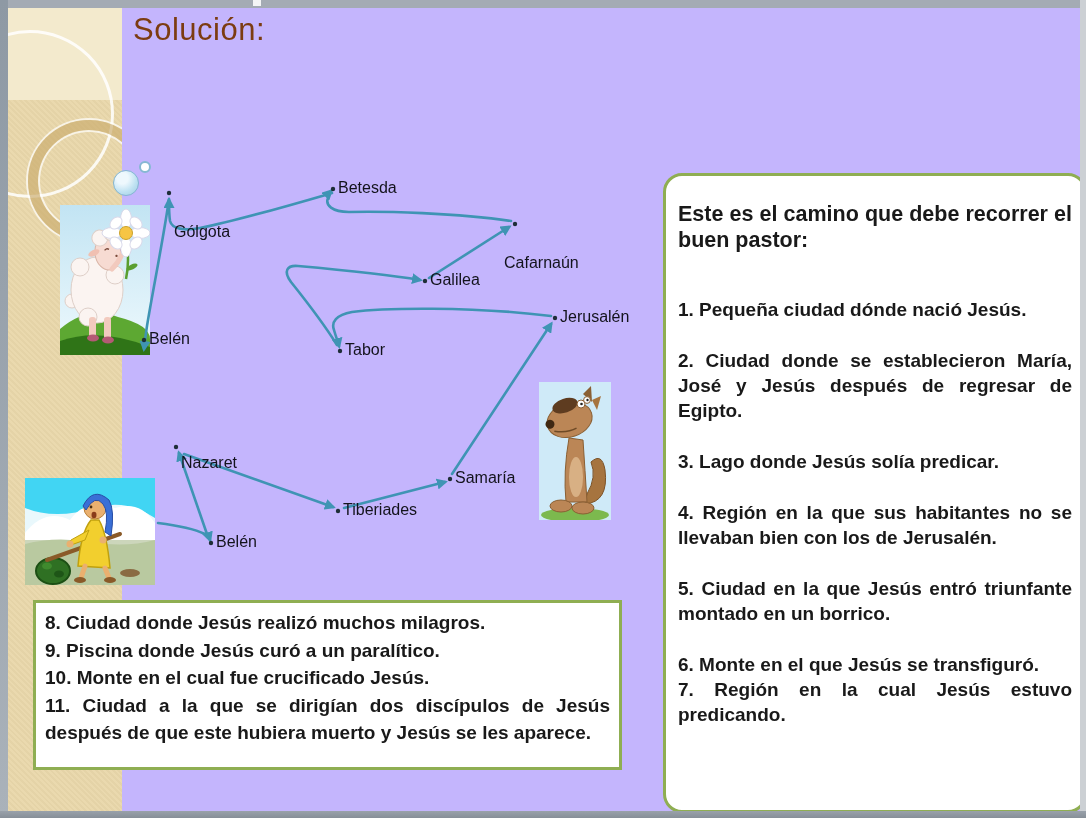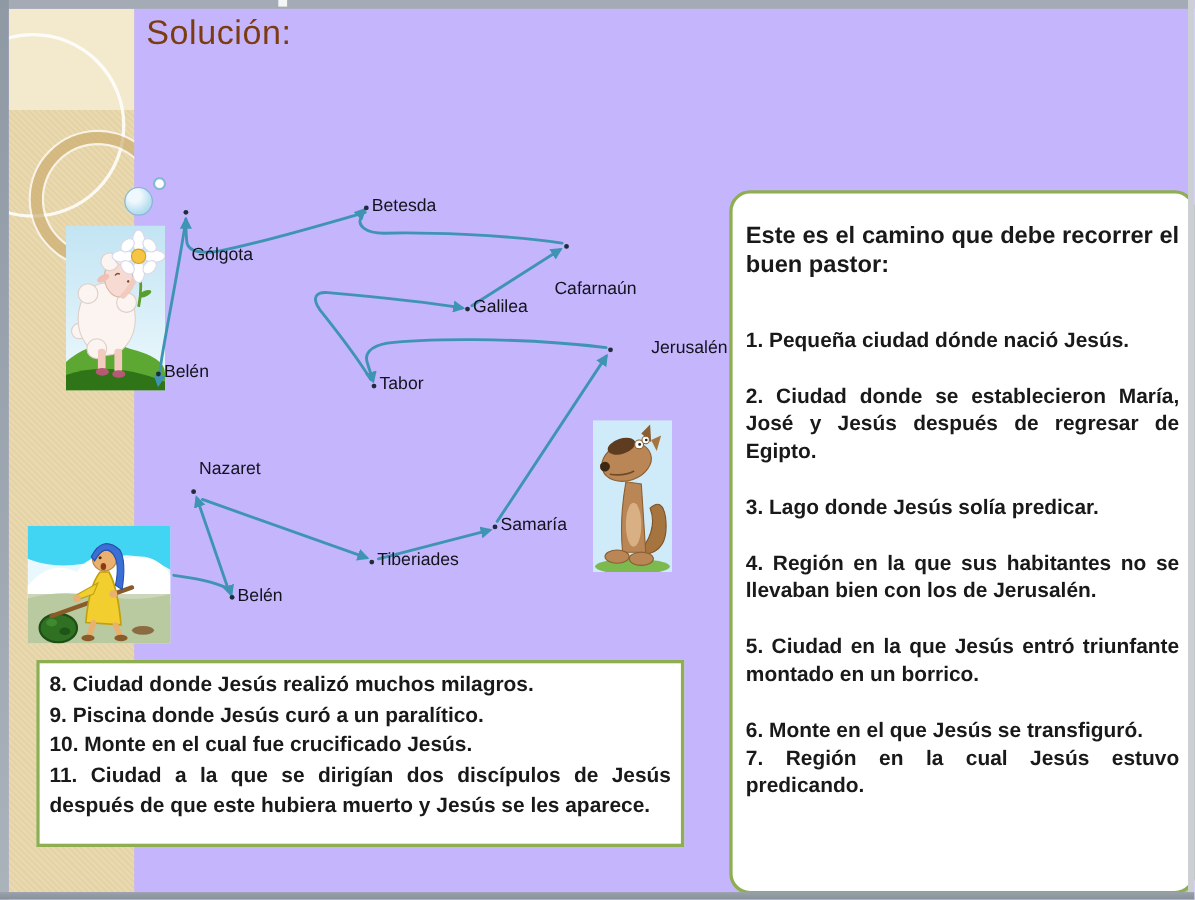--- a/index.html
+++ b/index.html
@@ -183,24 +183,24 @@
       <circle cx="176" cy="447" r="2.2" class="city-dot"></circle>
       <circle cx="450" cy="479" r="2.2" class="city-dot"></circle>
       <circle cx="338" cy="511" r="2.2" class="city-dot"></circle>
       <circle cx="211" cy="543" r="2.2" class="city-dot"></circle>
     </svg>
   <div id="map-layer">
       <div class="city-label" style="left: 174px; top: 183px; margin-top: 40px;">Gólgota</div>
       <div class="city-label" style="left: 338px; top: 179px;">Betesda</div>
       <div class="city-label" style="left: 504px; top: 214px; margin-top: 40px;">Cafarnaún</div>
       <div class="city-label" style="left: 430px; top: 271px;">Galilea</div>
-      <div class="city-label" style="left: 592px; top: 308px;">Jerusalén</div>
+      <div class="city-label" style="left: 560px; top: 308px;">Jerusalén</div>
       <div class="city-label" style="left: 149px; top: 330px;">Belén</div>
       <div class="city-label" style="left: 345px; top: 341px;">Tabor</div>
-      <div class="city-label" style="left: 181px; top: 418px; text-align: right;">Nazaret</div>
+      <div class="city-label" style="left: 181px; top: 454px; text-align: right;">Nazaret</div>
       <div class="city-label" style="left: 455px; top: 469px;">Samaría</div>
       <div class="city-label" style="left: 343px; top: 501px;">Tiberiades</div>
       <div class="city-label" style="left: 216px; top: 533px;">Belén</div>
     </div>
 
   <div class="clue-box" id="right-panel">
     <p class="heading">Este es el camino que debe recorrer el buen pastor:</p>
     <p class="item">1. Pequeña ciudad dónde nació Jesús.</p>
     <p class="item">2. Ciudad donde se establecieron María, José y Jesús después de regresar de Egipto.</p>
     <p class="item">3. Lago donde Jesús solía predicar.</p>

